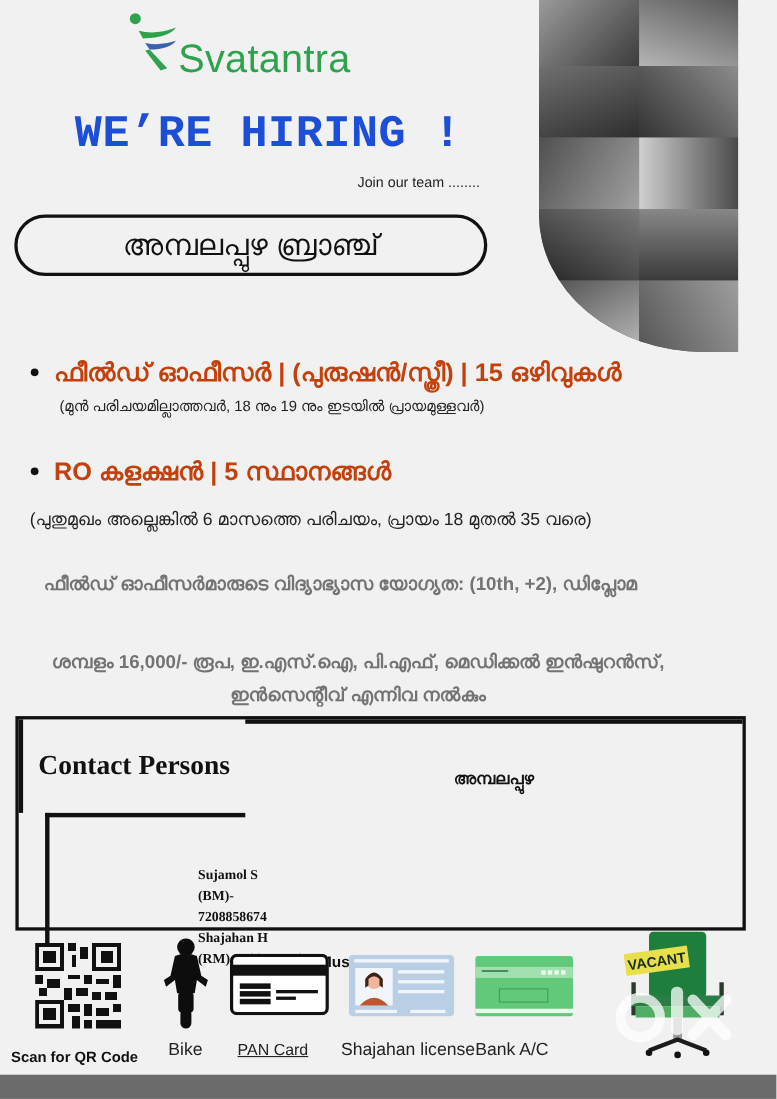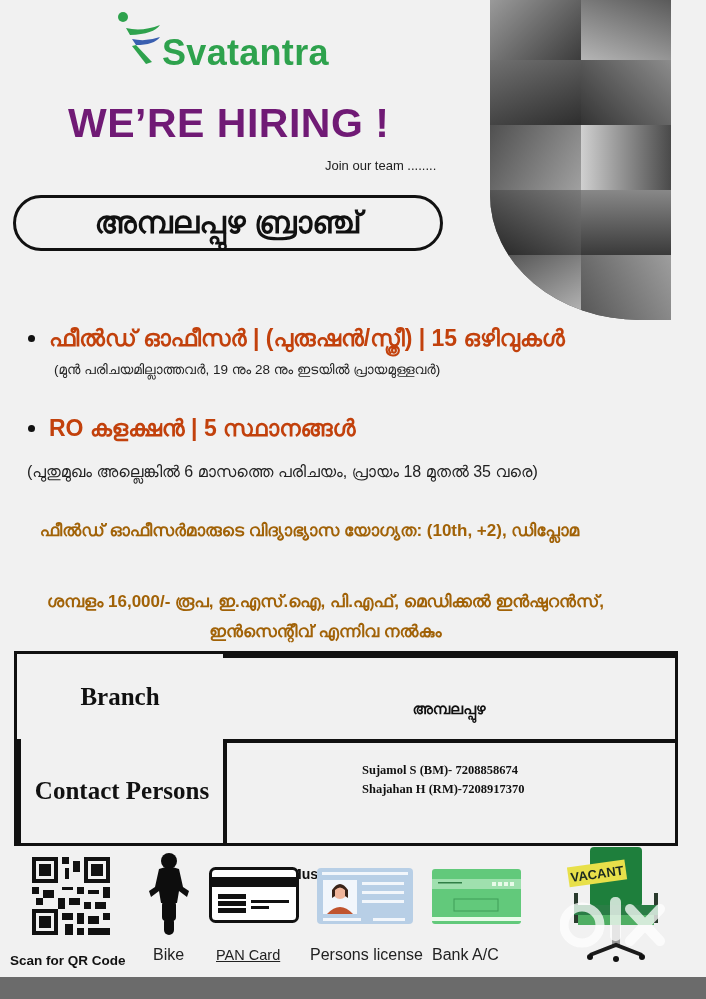--- a/index.html
+++ b/index.html
@@ -6,68 +6,68 @@
   body {
     width: 706px; height: 999px; position: relative; overflow: hidden;
     background: #f1f1f1;
     font-family: "Liberation Sans", "DejaVu Sans", sans-serif;
     color: #111;
   }
   .abs { position: absolute; }
 
   
   #logo { left: 114px; top: 10px; width: 250px; height: 70px; }
-  #logo .brand { position: absolute; left: 48px; top: 22px; font-size: 36px; color: #2ea24d; font-weight: 700; letter-spacing: 0.3px; }
-
-  
-  #hiring-title { left: 68px; top: 100px; font-family: Liberation Sans, sans-serif; font-weight: bold; font-size: 41px; letter-spacing: 0.5px; color: #701a75; }
+  #logo .brand { position: absolute; left: 48px; top: 22px; font-size: 36px; color: #2ea24d; font-weight: 400; letter-spacing: 0.3px; }
+
+  
+  #hiring-title { left: 68px; top: 100px; font-family: Liberation Mono, monospace; font-weight: bold; font-size: 41px; letter-spacing: 0.5px; color: #1d4ed8; }
   #join-team { left: 325px; top: 158px; font-size: 13px; color: #222; }
 
   
   #branch-pill {
     left: 13px; top: 195px; width: 430px; height: 56px;
     border: 3px solid #111; border-radius: 30px; box-sizing: border-box;
     display: flex; align-items: center; justify-content: center;
-    font-size: 31px; font-weight: bold; color: #111;
+    font-size: 27px; font-weight: normal; color: #111;
   }
 
   
   #collage {
     left: 490px; top: 0; width: 181px; height: 320px;
     border-bottom-left-radius: 150px 125px;
     overflow: hidden; background: #555;
     display: grid; grid-template-columns: 1fr 1fr; grid-template-rows: 60px 65px 65px 65px 65px;
   }
   #collage .tile { border: 0; }
 
   
   .bullet-row { left: 28px; font-weight: bold; font-size: 23px; display: flex; align-items: center; color: #c2410c; }
   .bullet-row .dot { width: 7px; height: 7px; border-radius: 50%; background: #111; margin-right: 14px; }
   #job-1 { top: 325px; }
   #job-1-note { left: 54px; top: 362px; font-size: 13.5px; color: #222; }
   #job-2 { top: 415px; }
   #job-2-note { left: 27px; top: 463px; font-size: 16px; color: #222; }
 
   
-  .center-block { left: 0; width: 619px; text-align: center; font-weight: bold; color: #a16207; }
+  .center-block { left: 0; width: 619px; text-align: center; font-weight: bold; color: #737373; }
   #qual { top: 516px; font-size: 17px; line-height: 30px; }
   #salary { top: 587px; font-size: 17px; line-height: 30px; padding-left: 16px; }
 
   
   #contact-table {
     left: 14px; top: 651px; width: 664px; height: 195px;
     border: 3px solid #111; box-sizing: border-box;
     display: grid; grid-template-columns: 206px 1fr; grid-template-rows: 85px 1fr;
   }
   #contact-table .cell { box-sizing: border-box; display: flex; align-items: center; justify-content: center; }
   #contact-table .c-right { border-left: 4px solid #111; }
   #contact-table .r2 { border-top: 4px solid #111; }
   .th { font-family: "Liberation Serif", "DejaVu Serif", serif; font-weight: bold; font-size: 25px; }
   #branch-value { font-weight: bold; font-size: 15px; margin-top: 20px; }
-  #contacts { flex-direction: column; align-items: flex-start !important; justify-content: flex-start !important; padding-left: 135px; padding-top: 18px; font-family: "Liberation Serif", "DejaVu Serif", serif; font-weight: bold; font-size: 12.5px; line-height: 19px; }
+  #contacts { flex-direction: column; align-items: flex-start !important; justify-content: flex-start !important; padding-left: 135px; padding-top: 43px; font-family: "Liberation Serif", "DejaVu Serif", serif; font-weight: bold; font-size: 12.5px; line-height: 19px; margin-left: 24px; }
 
   
   #must-have { left: 290px; top: 846px; font-weight: bold; font-size: 14px; margin-top: 20px; }
   .req-label { top: 946px; font-size: 16px; color: #222; }
   #qr-label { left: 10px; top: 953px; font-weight: bold; font-size: 13.5px; }
   #bike-label { left: 153px; }
   #pan-label { left: 216px; font-size: 14.5px; top: 947px; text-decoration: underline; }
   #dl-label { left: 310px; }
   #bank-label { left: 432px; }
 
@@ -108,42 +108,41 @@
   <div class="tile" style="background:linear-gradient(30deg,#262626,#7a7a7a);"></div>
   <div class="tile" style="background:linear-gradient(180deg,#888,#3a3a3a);"></div>
   <div class="tile" style="background:linear-gradient(150deg,#4c4c4c,#bbbbbb);"></div>
   <div class="tile" style="background:linear-gradient(60deg,#555,#9e9e9e);"></div>
 </div>
 
 <div id="job-1" class="abs bullet-row">
   <span class="dot"></span>
   <span>ഫീൽഡ് ഓഫീസർ | (പുരുഷൻ/സ്ത്രീ) | 15 ഒഴിവുകൾ</span>
 </div>
-<div id="job-1-note" class="abs">(മുൻ പരിചയമില്ലാത്തവർ, 19 നും 28 നും ഇടയിൽ പ്രായമുള്ളവർ)</div>
+<div id="job-1-note" class="abs">(മുൻ പരിചയമില്ലാത്തവർ, 18 നും 19 നും ഇടയിൽ പ്രായമുള്ളവർ)</div>
 
 <div id="job-2" class="abs bullet-row">
   <span class="dot"></span>
   <span>RO കളക്ഷൻ | 5 സ്ഥാനങ്ങൾ</span>
 </div>
 <div id="job-2-note" class="abs">(പുതുമുഖം അല്ലെങ്കിൽ 6 മാസത്തെ പരിചയം, പ്രായം 18 മുതൽ 35 വരെ)</div>
 
 <div id="qual" class="abs center-block">
   <div>ഫീൽഡ് ഓഫീസർമാരുടെ വിദ്യാഭ്യാസ യോഗ്യത: (10th, +2), ഡിപ്ലോമ</div>
 </div>
 <div id="salary" class="abs center-block">
   <div>ശമ്പളം 16,000/- രൂപ, ഇ.എസ്.ഐ, പി.എഫ്, മെഡിക്കൽ ഇൻഷുറൻസ്,</div>
   <div>ഇൻസെന്റീവ് എന്നിവ നൽകും</div>
 </div>
 
 <div id="contact-table" class="abs">
-  <div class="cell th">Branch</div>
+  <div class="cell th c-right">Contact Persons</div>
   <div class="cell r2">
     <span id="branch-value">അമ്പലപ്പുഴ</span>
   </div>
-  <div class="cell th c-right">Contact Persons</div>
   <div id="contacts" class="cell r2 c-right">
     <div>Sujamol S  (BM)- 7208858674</div>
     <div>Shajahan H (RM)-7208917370</div>
   </div>
 </div>
 
 <div id="must-have" class="abs">Must have</div>
 
 <svg id="qr" class="abs" viewBox="0 0 21 21" shape-rendering="crispEdges">
   <rect width="21" height="21" fill="#f1f1f1"></rect>
@@ -209,21 +208,21 @@
   <rect x="6" y="12" width="34" height="34" fill="#f2f6fb"></rect>
   <circle cx="23" cy="24" r="7" fill="#f0b59a"></circle>
   <path d="M15 22 Q23 10 31 22 L31 30 L28 28 L28 22 Q23 17 18 22 L18 28 L15 30 Z" fill="#3a2418"></path>
   <path d="M10 46 Q23 32 36 46 Z" fill="#c0542e"></path>
   <rect x="45" y="14" width="42" height="3" fill="#f2f6fb"></rect>
   <rect x="45" y="23" width="42" height="3" fill="#f2f6fb"></rect>
   <rect x="45" y="32" width="42" height="3" fill="#f2f6fb"></rect>
   <rect x="6" y="50" width="38" height="3" fill="#f2f6fb"></rect>
   <rect x="56" y="50" width="32" height="3" fill="#f2f6fb"></rect>
 </svg>
-<div id="dl-label" class="abs req-label">Persons license</div>
+<div id="dl-label" class="abs req-label">Shajahan license</div>
 
 <svg id="bank" class="abs" viewBox="0 0 89 55">
   <rect x="0" y="0" width="89" height="55" rx="3" fill="#62c97b"></rect>
   <rect x="0" y="10" width="89" height="10" fill="#9fe0ae"></rect>
   <rect x="6" y="13" width="24" height="1.5" fill="#2f7e45"></rect>
   <rect x="60" y="13" width="4" height="4" fill="#e9fbe9"></rect>
     <rect x="66" y="13" width="4" height="4" fill="#e9fbe9"></rect>
   <rect x="72" y="13" width="4" height="4" fill="#e9fbe9"></rect>
     <rect x="78" y="13" width="4" height="4" fill="#e9fbe9"></rect>
   <rect x="22" y="30" width="44" height="12" fill="none" stroke="#3f9d58" stroke-width="1"></rect>

